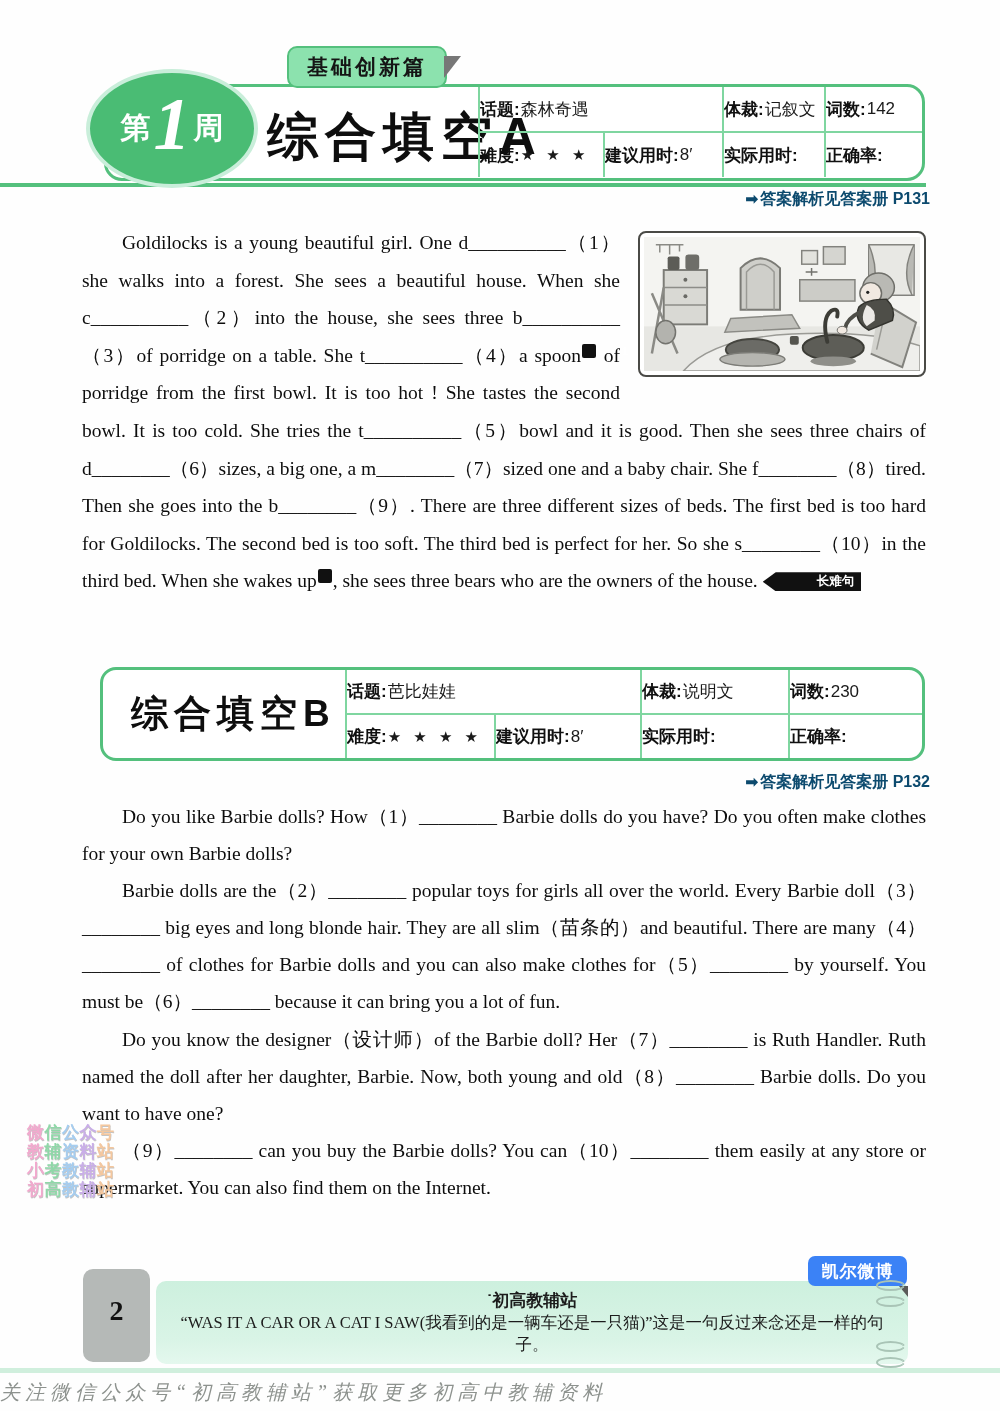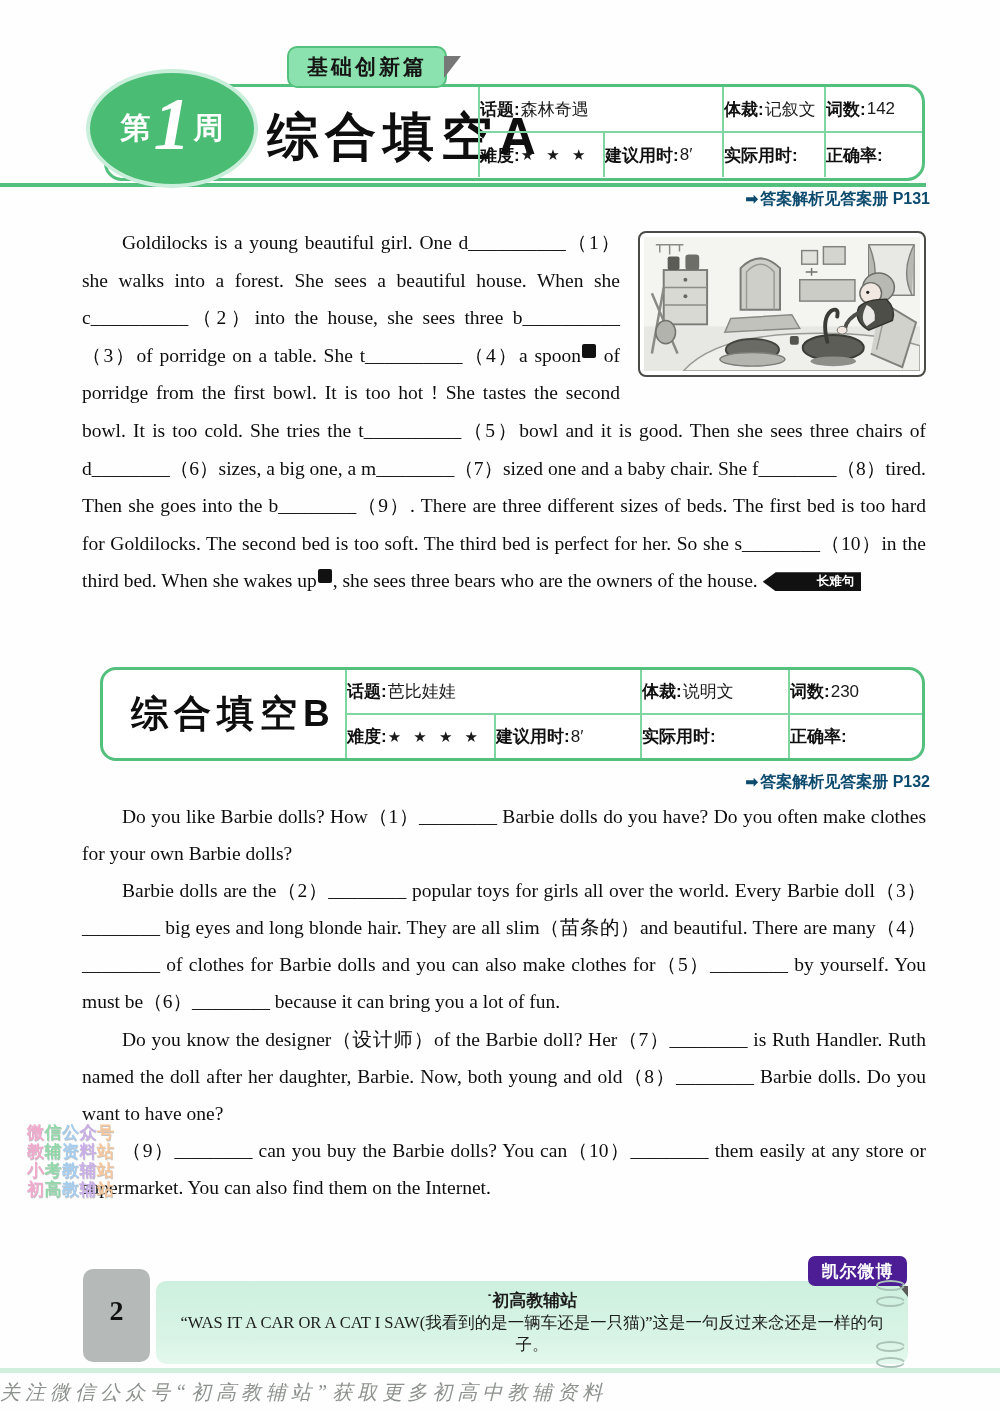--- a/index.html
+++ b/index.html
@@ -113,21 +113,21 @@
     position:absolute; left:0; right:0; top:26px; text-align:center;
     font-family:"Liberation Serif", serif; font-size:28px; font-weight:bold; color:#111;
   }
   .fact-box {
     position:absolute; left:156px; top:1281px; width:752px; height:83px;
     background:linear-gradient(180deg,#cdf0de 0%,#d9f4e6 70%,#e4f8ee 100%);
     border-radius:10px; z-index:1;
   }
   .weibo-tab {
     position:absolute; left:808px; top:1256px; width:99px; height:30px; z-index:3;
-    background:#4c1d95; border-radius:7px; color:#fff; font-size:17px; font-weight:bold;
+    background:#3b82f6; border-radius:7px; color:#fff; font-size:17px; font-weight:bold;
     display:flex; align-items:center; justify-content:center; letter-spacing:1px;
   }
   .weibo-fold {
     position:absolute; left:899px; top:1286px; width:0; height:0; z-index:2;
     border-top:11px solid #5a5a58; border-left:9px solid transparent;
   }
   .fact-title {
     position:absolute; left:156px; top:1289px; width:752px; z-index:2;
     text-align:center; font-size:17px; font-weight:bold; color:#1c1c1c;
   }

